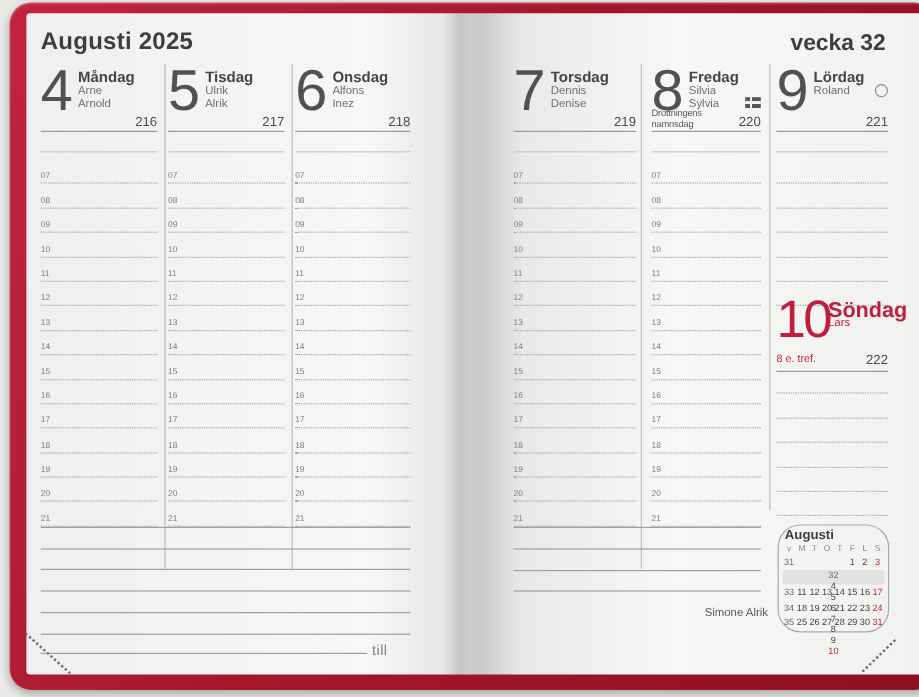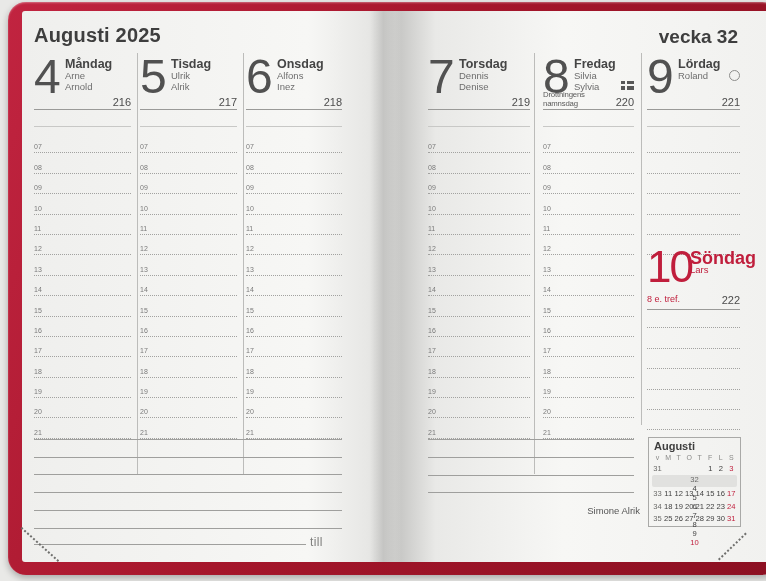--- a/index.html
+++ b/index.html
@@ -44,21 +44,21 @@
   .sun-name{font-size:18px;font-weight:700;color:#c01e3c;line-height:13px;}
   .sun-nameday{font-size:9.5px;color:#c01e3c;line-height:10.5px;}
   .church-row{position:absolute;left:0;right:0;top:241px;height:14px;border-bottom:1px solid #9a9a98;
               display:flex;justify-content:space-between;align-items:flex-start;padding-bottom:1px;gap:16px;}
   .church{font-size:9px;color:#c01e3c;}
   .church-row .doy{font-size:11px;color:#4c4c4c;}
   .quote{position:absolute;font-size:9.5px;line-height:12.5px;color:#565656;}
   .quote .author{text-align:right;margin-top:3px;}
   .brand{position:absolute;font-size:12px;color:#7f7f7d;letter-spacing:.4px;}
   .minical{position:absolute;left:626px;top:426px;width:93px;height:90px;box-sizing:border-box;
-           border:1px solid #a9a9a7;border-radius:0;padding:2px 3px;}
+           border:1px solid #a9a9a7;border-radius:19px;padding:2px 3px;}
   .cal-title{font-size:11px;font-weight:700;color:#3e3e3e;line-height:13px;padding-left:2px;}
   .cal-row{display:flex;height:12.6px;align-items:center;}
   .cal-head-row{display:flex;height:9px;align-items:center;}
   .cal-cell{width:10.5px;text-align:center;font-size:7.6px;color:#3f3f3f;}
   .cal-head-row .cal-cell{font-size:7px;color:#8a8a88;}
   .cal-week{width:11px;color:#6a6a68;}
   .red{color:#c01e3c;}
   .cal-row.current{background:#e1e1df;border-radius:2px;flex-direction:column;}
   .perf{position:absolute;height:0;border-top:2px dotted #6f6f6d;transform-origin:left top;}
 </style>

